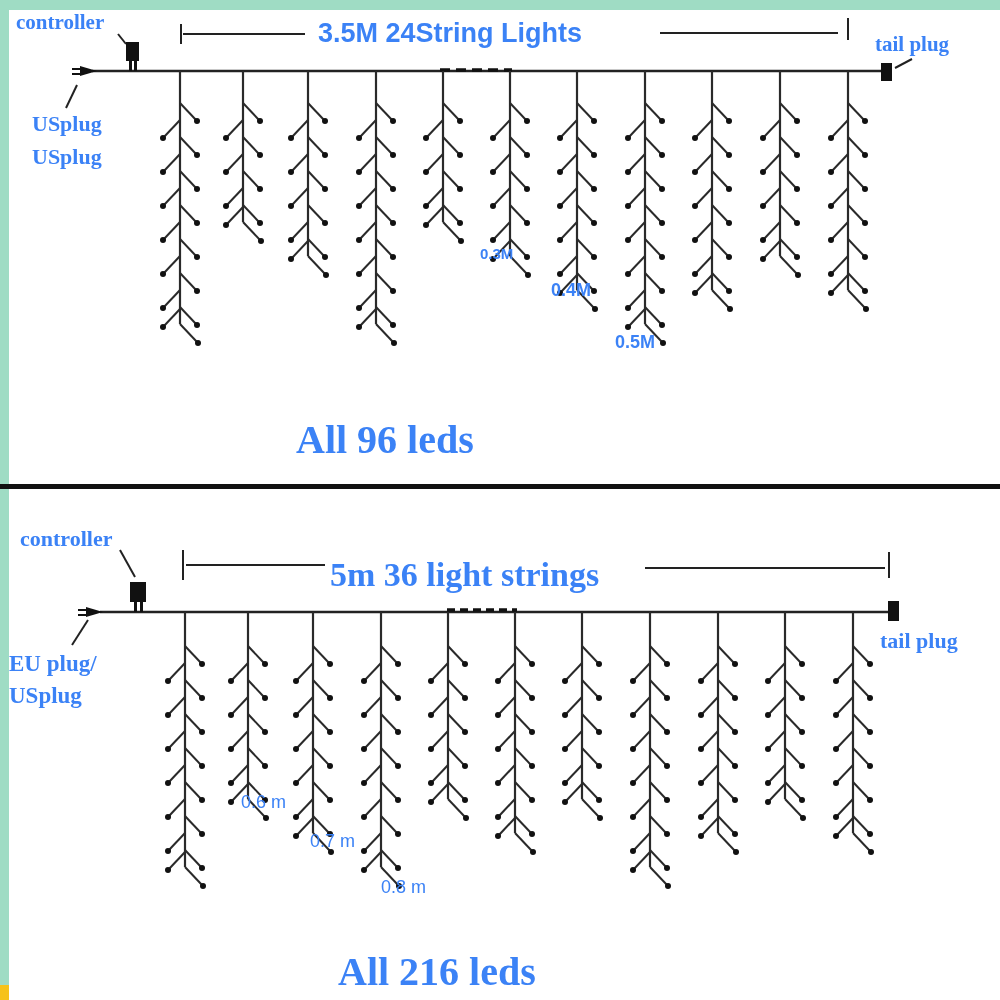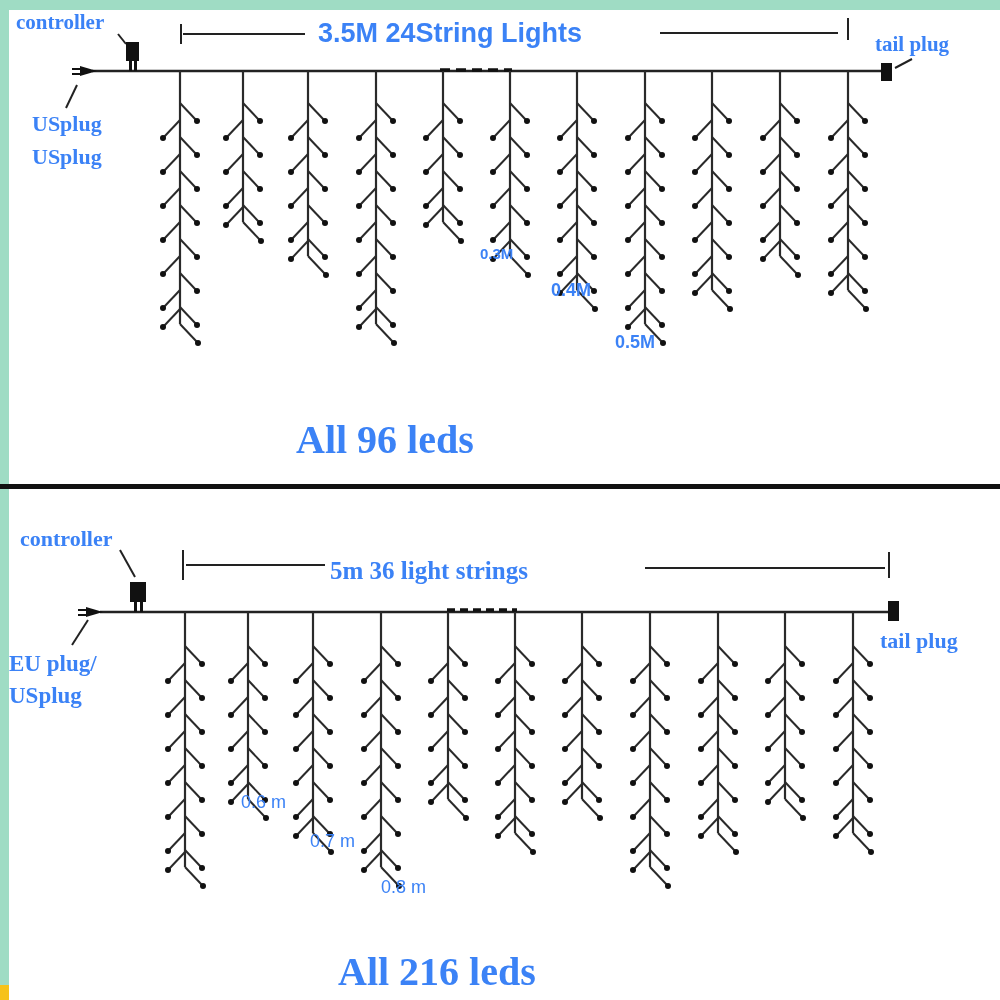--- a/index.html
+++ b/index.html
@@ -710,17 +710,17 @@
 <div class="lbl sans-b" style="left:318px;top:20px;font-size:27px;">3.5M 24String Lights</div>
 <div class="lbl sans-b" style="left:480px;top:246px;font-size:15px;">0.3M</div>
 <div class="lbl sans-b" style="left:551px;top:281px;font-size:18px;">0.4M</div>
 <div class="lbl sans-b" style="left:615px;top:333px;font-size:18px;">0.5M</div>
 <div class="lbl serif-b" style="left:296px;top:420px;font-size:40px;">All 96 leds</div>
 
 <div class="lbl serif-b" style="left:20px;top:528px;font-size:22px;">controller</div>
 <div class="lbl serif-b" style="left:9px;top:652px;font-size:23px;text-align:center;">EU plug/</div>
 <div class="lbl serif-b" style="left:9px;top:684px;font-size:23px;">USplug</div>
 <div class="lbl serif-b" style="left:880px;top:630px;font-size:22px;">tail plug</div>
-<div class="lbl serif-b" style="left:330px;top:558px;font-size:25px;text-align:right;">5m 36 light strings</div>
+<div class="lbl serif-b" style="left:330px;top:558px;font-size:34px;text-align:right;">5m 36 light strings</div>
 <div class="lbl sans" style="left:218px;top:793px;font-size:18px;">0.6 m</div>
 <div class="lbl sans" style="left:287px;top:832px;font-size:18px;">0.7 m</div>
 <div class="lbl sans" style="left:358px;top:878px;font-size:18px;">0.8 m</div>
 <div class="lbl serif-b" style="left:338px;top:952px;font-size:40px;">All 216 leds</div>
 
 </body></html>

